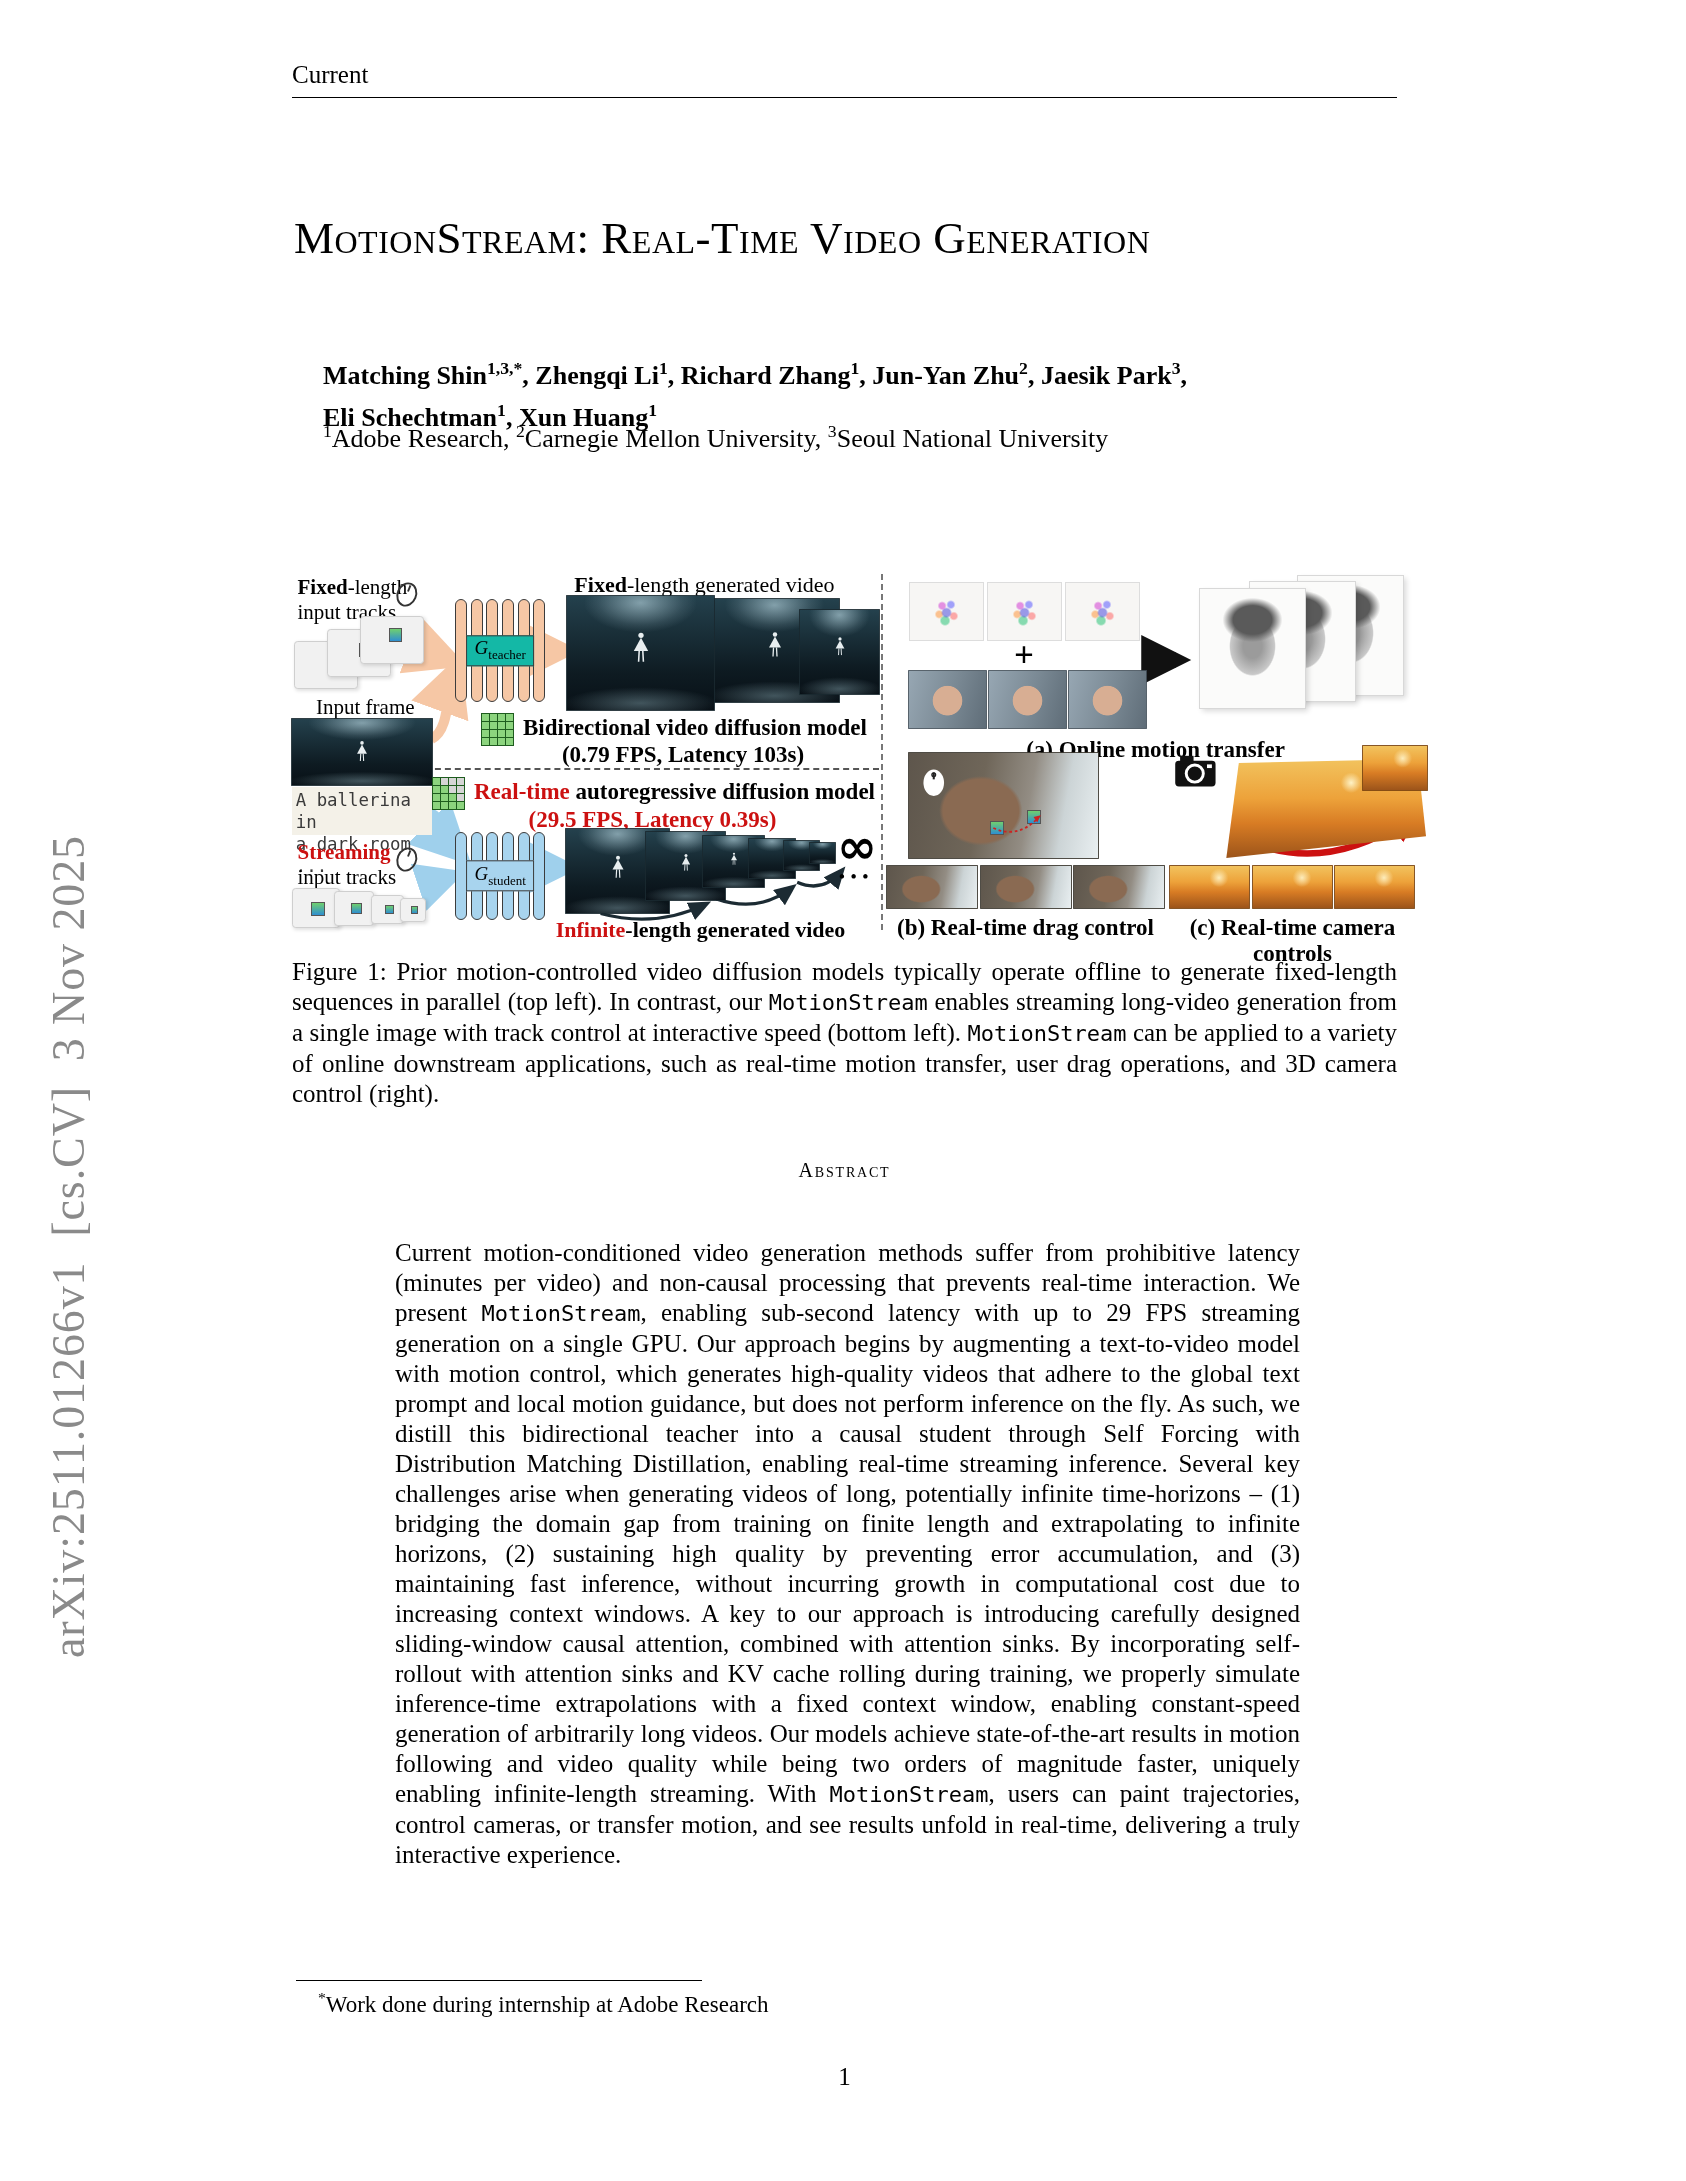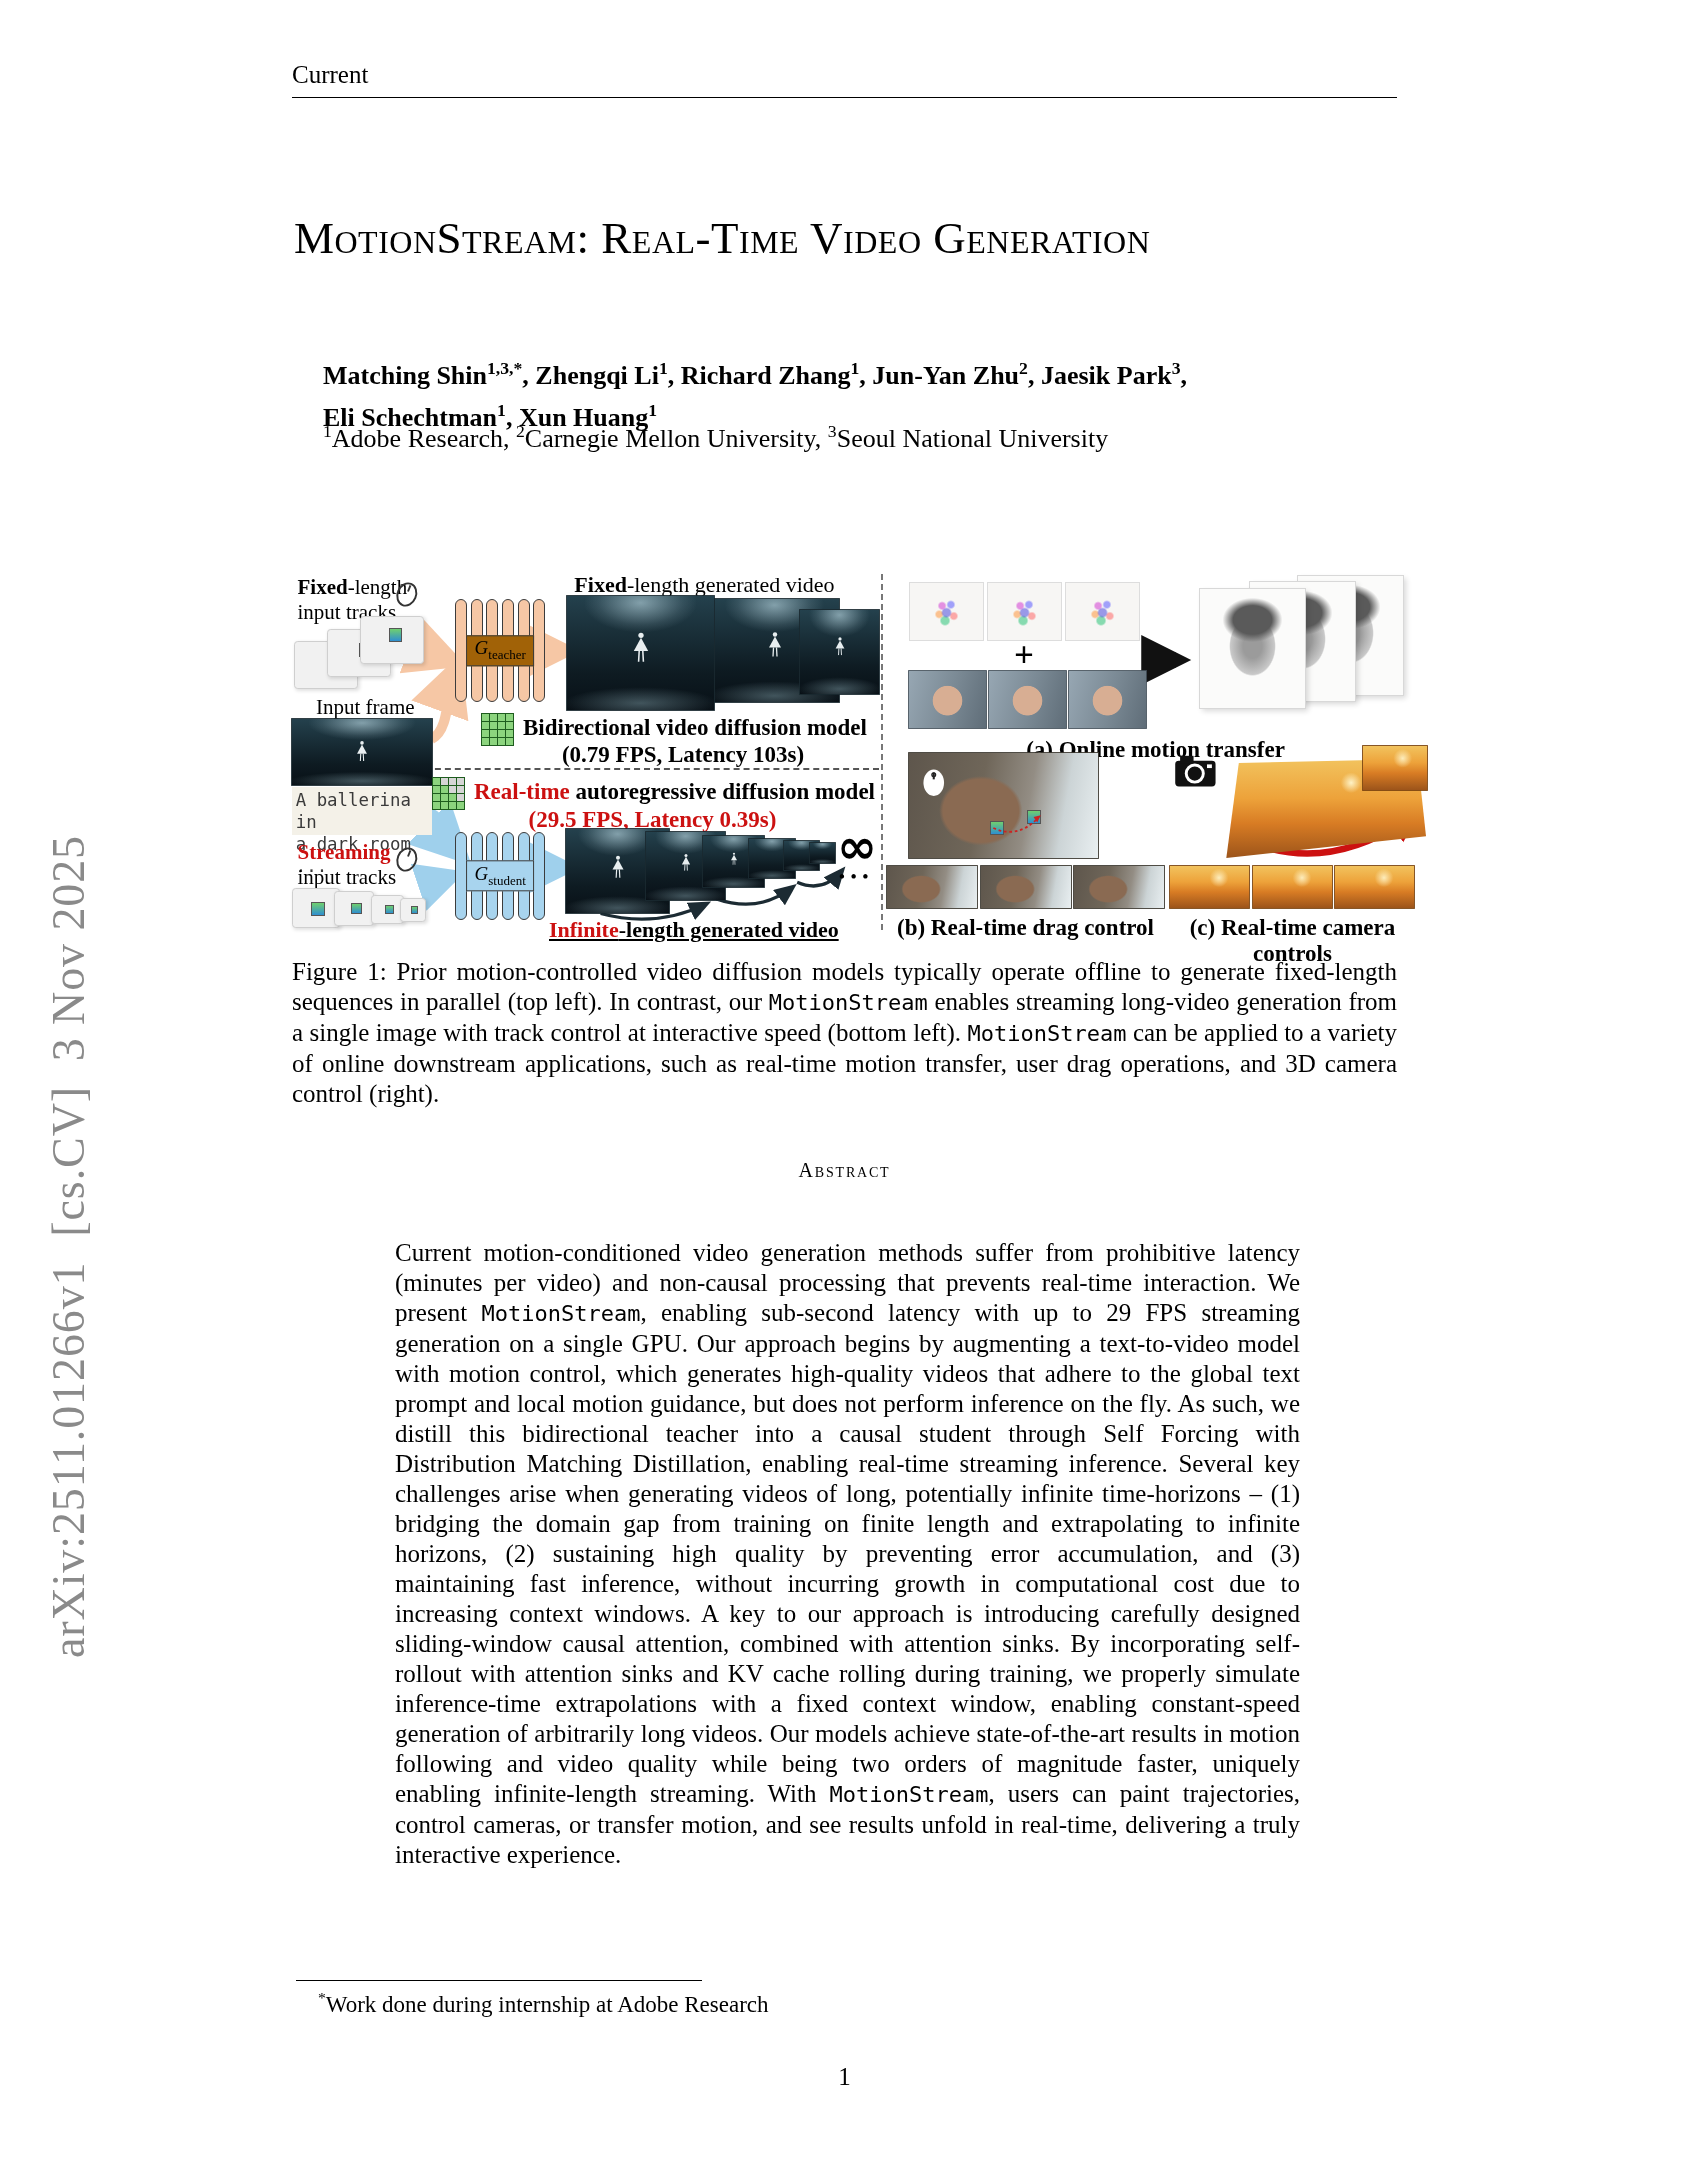--- a/index.html
+++ b/index.html
@@ -190,21 +190,21 @@
         <span class="tracksq" style="left:10px;top:7.3px;width:7.3px;height:7.3px;"></span>
       </div>
 
     <div class="abs pipe" style="left:163px;top:31px;height:103px;">
       <div class="bar bar-t"></div>
       <div class="bar bar-t"></div>
       <div class="bar bar-t"></div>
       <div class="bar bar-t"></div>
       <div class="bar bar-t"></div>
       <div class="bar bar-t"></div>
-      <div class="gbox" style="background:#a16207;"><i>G</i><sub>teacher</sub></div>
+      <div class="gbox" style="background:#14b8a6;"><i>G</i><sub>teacher</sub></div>
     </div>
 
     <div class="abs flabel" style="left:275px;top:3.7px;width:275px;text-align:center;font-size:22px;">
       <b>Fixed</b><span>-length generated video</span>
     </div>
     <div class="abs vid" style="left:418px;top:31px;width:129px;height:103px;">
       <svg class="dancer" width="20" height="31" viewBox="0 0 20 30">
           <circle cx="10" cy="4" r="2.2" fill="#e8eef0"></circle>
           <path d="M10 6 L4 17 L16 17 Z" fill="#e8eef0"></path>
           <path d="M8.5 17 L8 26 M11.5 17 L12 26" stroke="#e8eef0" stroke-width="1.3"></path>
@@ -298,21 +298,21 @@
           <circle cx="10" cy="4" r="2.2" fill="#e8eef0"></circle>
           <path d="M10 6 L4 17 L16 17 Z" fill="#e8eef0"></path>
           <path d="M8.5 17 L8 26 M11.5 17 L12 26" stroke="#e8eef0" stroke-width="1.3"></path>
         </svg>
     </div>
     <div class="abs vid" style="left:457px;top:271px;width:46px;height:39px;"></div>
     <div class="abs vid" style="left:492px;top:273px;width:35px;height:28.5px;"></div>
     <div class="abs vid" style="left:518px;top:275px;width:25px;height:20px;"></div>
     <div class="abs" style="left:545px;top:250px;font-size:48px;font-weight:bold;font-family:'DejaVu Sans',sans-serif;">∞</div>
     <div class="abs" style="left:547px;top:299px;font-size:16.5px;font-weight:bold;letter-spacing:0.9px;">• • •</div>
-    <div class="abs fcap" style="left:257px;top:349px;width:303px;font-size:22px;text-decoration:underline;">
+    <div class="abs fcap" style="left:257px;top:349px;width:303px;text-align:center;font-size:22px;">
       <span class="red">Infinite</span><span>-length generated video</span>
     </div>
 
     <div class="abs faceframe" style="left:617px;top:13.8px;width:75px;height:59px;"></div>
     <div class="abs faceframe" style="left:695px;top:13.8px;width:75px;height:59px;"></div>
     <div class="abs faceframe" style="left:773px;top:13.8px;width:75px;height:59px;"></div>
     <div class="abs" style="left:722px;top:68px;font-size:35px;font-weight:bold;">+</div>
     <div class="abs manframe" style="left:617px;top:103px;width:77px;height:57px;"></div>
     <div class="abs manframe" style="left:697px;top:103px;width:77px;height:57px;"></div>
     <div class="abs manframe" style="left:777px;top:103px;width:77px;height:57px;"></div>

